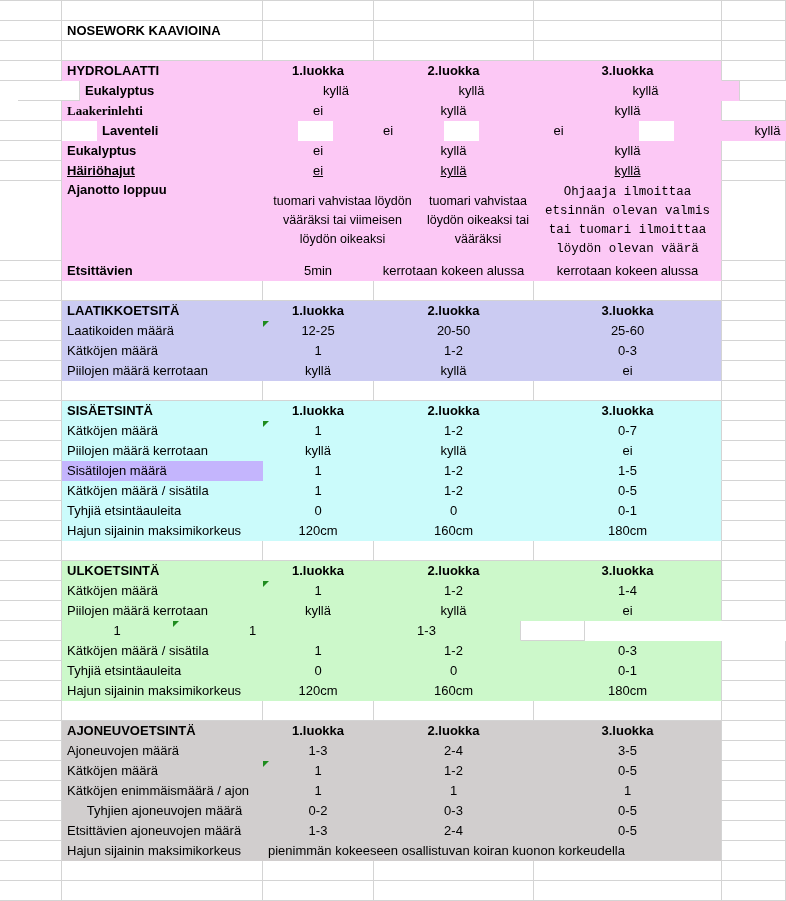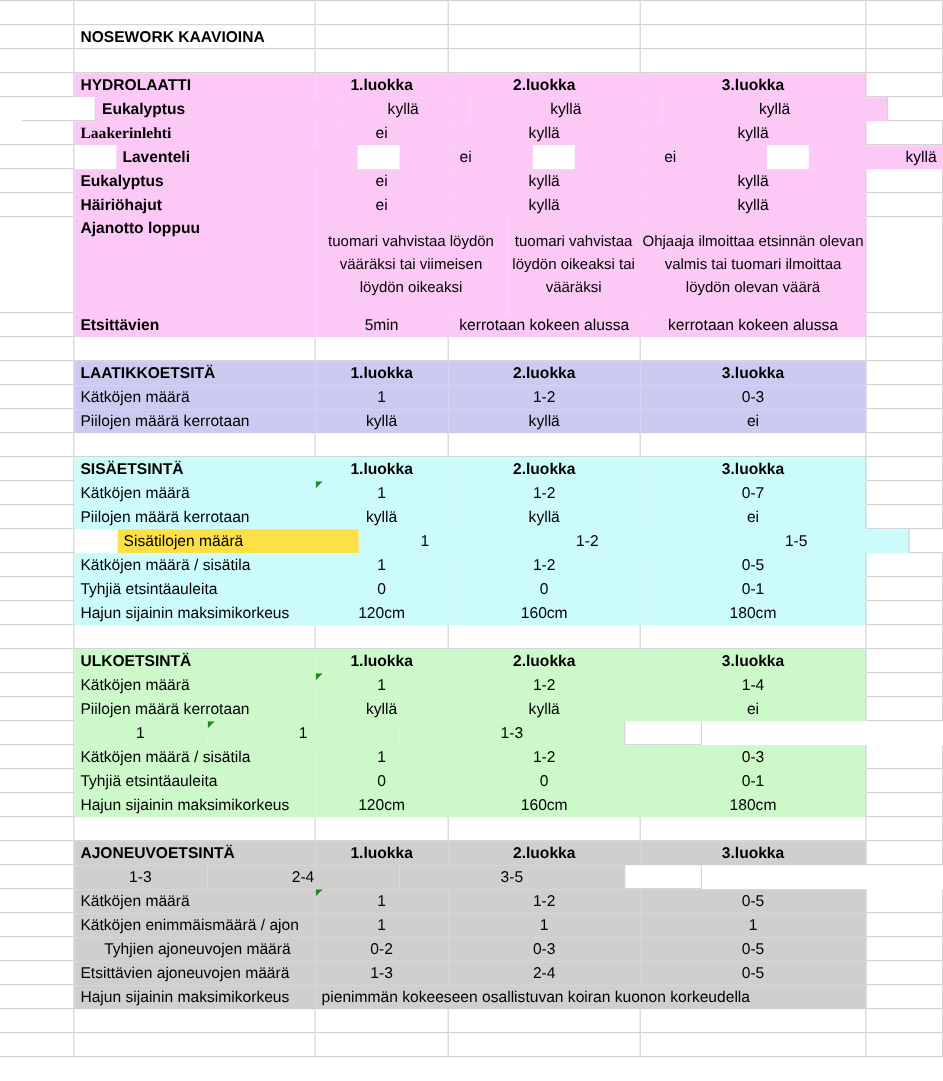--- a/index.html
+++ b/index.html
@@ -122,21 +122,21 @@
         <span>ei</span>
       </div>
       <div class="cell fill center" style="width: 160px; background: rgb(252, 200, 245);">
         <span>kyllä</span>
       </div>
       <div class="cell fill center edge" style="width: 188px; background: rgb(252, 200, 245);">
         <span>kyllä</span>
       </div>
       <div class="cell" style="width: 64px;"></div>
     </div>
-    <div class="row" style="height: 20px;">
+    <div class="row" style="height: 20px; text-decoration: underline;">
       <div class="cell" style="width: 62px;"></div>
       <div class="cell fill left" style="width: 201px; background: rgb(252, 200, 245);">
         <span class="bold">Häiriöhajut</span>
       </div>
       <div class="cell fill center" style="width: 111px; background: rgb(252, 200, 245);">
         <span>ei</span>
       </div>
       <div class="cell fill center" style="width: 160px; background: rgb(252, 200, 245);">
         <span>kyllä</span>
       </div>
@@ -149,21 +149,21 @@
       <div class="cell" style="width: 62px;"></div>
       <div class="cell fill left top" style="width: 201px; background: rgb(252, 200, 245);">
         <span class="bold">Ajanotto loppuu</span>
       </div>
       <div class="cell fill center tallv" style="width: 160px; background: rgb(252, 200, 245);">
         <span>tuomari vahvistaa löydön vääräksi tai viimeisen löydön oikeaksi</span>
       </div>
       <div class="cell fill center tallv" style="width: 111px; background: rgb(252, 200, 245);">
         <span>tuomari vahvistaa löydön oikeaksi tai vääräksi</span>
       </div>
-      <div class="cell fill center edge tallv" style="width: 188px; background: rgb(252, 200, 245);">
+      <div class="cell fill center edge tallv" style="width: 188px; background: rgb(252, 200, 245); font-family: Liberation Mono, monospace;">
         <span>Ohjaaja ilmoittaa etsinnän olevan valmis tai tuomari ilmoittaa löydön olevan väärä</span>
       </div>
       <div class="cell" style="width: 64px;"></div>
     </div>
     <div class="row" style="height: 20px;">
       <div class="cell" style="width: 62px;"></div>
       <div class="cell fill left" style="width: 201px; background: rgb(252, 200, 245);">
         <span class="bold">Etsittävien</span>
       </div>
       <div class="cell fill center" style="width: 111px; background: rgb(252, 200, 245);">
@@ -197,20 +197,37 @@
         <span class="bold">2.luokka</span>
       </div>
       <div class="cell fill center edge" style="width: 188px; background: rgb(203, 203, 242);">
         <span class="bold">3.luokka</span>
       </div>
       <div class="cell" style="width: 64px;"></div>
     </div>
     <div class="row" style="height: 20px;">
       <div class="cell" style="width: 62px;"></div>
       <div class="cell fill left" style="width: 201px; background: rgb(203, 203, 242);">
+        <span>Laatikoiden määrä</span>
+      </div>
+      <div class="cell fill center" style="width: 111px; background: rgb(203, 203, 242);">
+        <i class="marker"></i>
+        <span>12-25</span>
+      </div>
+      <div class="cell fill center" style="width: 160px; background: rgb(203, 203, 242);">
+        <span>20-50</span>
+      </div>
+      <div class="cell fill center edge" style="width: 188px; background: rgb(203, 203, 242);">
+        <span>25-60</span>
+      </div>
+      <div class="cell" style="width: 64px;"></div>
+    </div>
+    <div class="row" style="height: 20px;">
+      <div class="cell" style="width: 62px;"></div>
+      <div class="cell fill left" style="width: 201px; background: rgb(203, 203, 242);">
         <span>Kätköjen määrä</span>
       </div>
       <div class="cell fill center" style="width: 111px; background: rgb(203, 203, 242);">
         <span>1</span>
       </div>
       <div class="cell fill center" style="width: 160px; background: rgb(203, 203, 242);">
         <span>1-2</span>
       </div>
       <div class="cell fill center edge" style="width: 188px; background: rgb(203, 203, 242);">
         <span>0-3</span>
@@ -285,21 +302,21 @@
       <div class="cell fill center" style="width: 160px; background: rgb(203, 251, 251);">
         <span>kyllä</span>
       </div>
       <div class="cell fill center edge" style="width: 188px; background: rgb(203, 251, 251);">
         <span>ei</span>
       </div>
       <div class="cell" style="width: 64px;"></div>
     </div>
     <div class="row" style="height: 20px;">
       <div class="cell" style="width: 62px;"></div>
-      <div class="cell fill left" style="width: 201px; background: #fde047; margin-left: 36px;">
+      <div class="cell fill left" style="width: 201px; background: #c4b5fd;">
         <span>Sisätilojen määrä</span>
       </div>
       <div class="cell fill center" style="width: 111px; background: rgb(203, 251, 251);">
         <span>1</span>
       </div>
       <div class="cell fill center" style="width: 160px; background: rgb(203, 251, 251);">
         <span>1-2</span>
       </div>
       <div class="cell fill center edge" style="width: 188px; background: rgb(203, 251, 251);">
         <span>1-5</span>
@@ -492,20 +509,23 @@
       <div class="cell fill center" style="width: 160px; background: rgb(209, 206, 206);">
         <span class="bold">2.luokka</span>
       </div>
       <div class="cell fill center edge" style="width: 188px; background: rgb(209, 206, 206);">
         <span class="bold">3.luokka</span>
       </div>
       <div class="cell" style="width: 64px;"></div>
     </div>
     <div class="row" style="height: 20px;">
       <div class="cell" style="width: 62px;"></div>
+      <div class="cell fill left" style="width: 201px; background: rgb(209, 206, 206);">
+        <span>Ajoneuvojen määrä</span>
+      </div>
       <div class="cell fill center" style="width: 111px; background: rgb(209, 206, 206);">
         <span>1-3</span>
       </div>
       <div class="cell fill center" style="width: 160px; background: rgb(209, 206, 206);">
         <span>2-4</span>
       </div>
       <div class="cell fill center edge" style="width: 188px; background: rgb(209, 206, 206);">
         <span>3-5</span>
       </div>
       <div class="cell" style="width: 64px;"></div>

